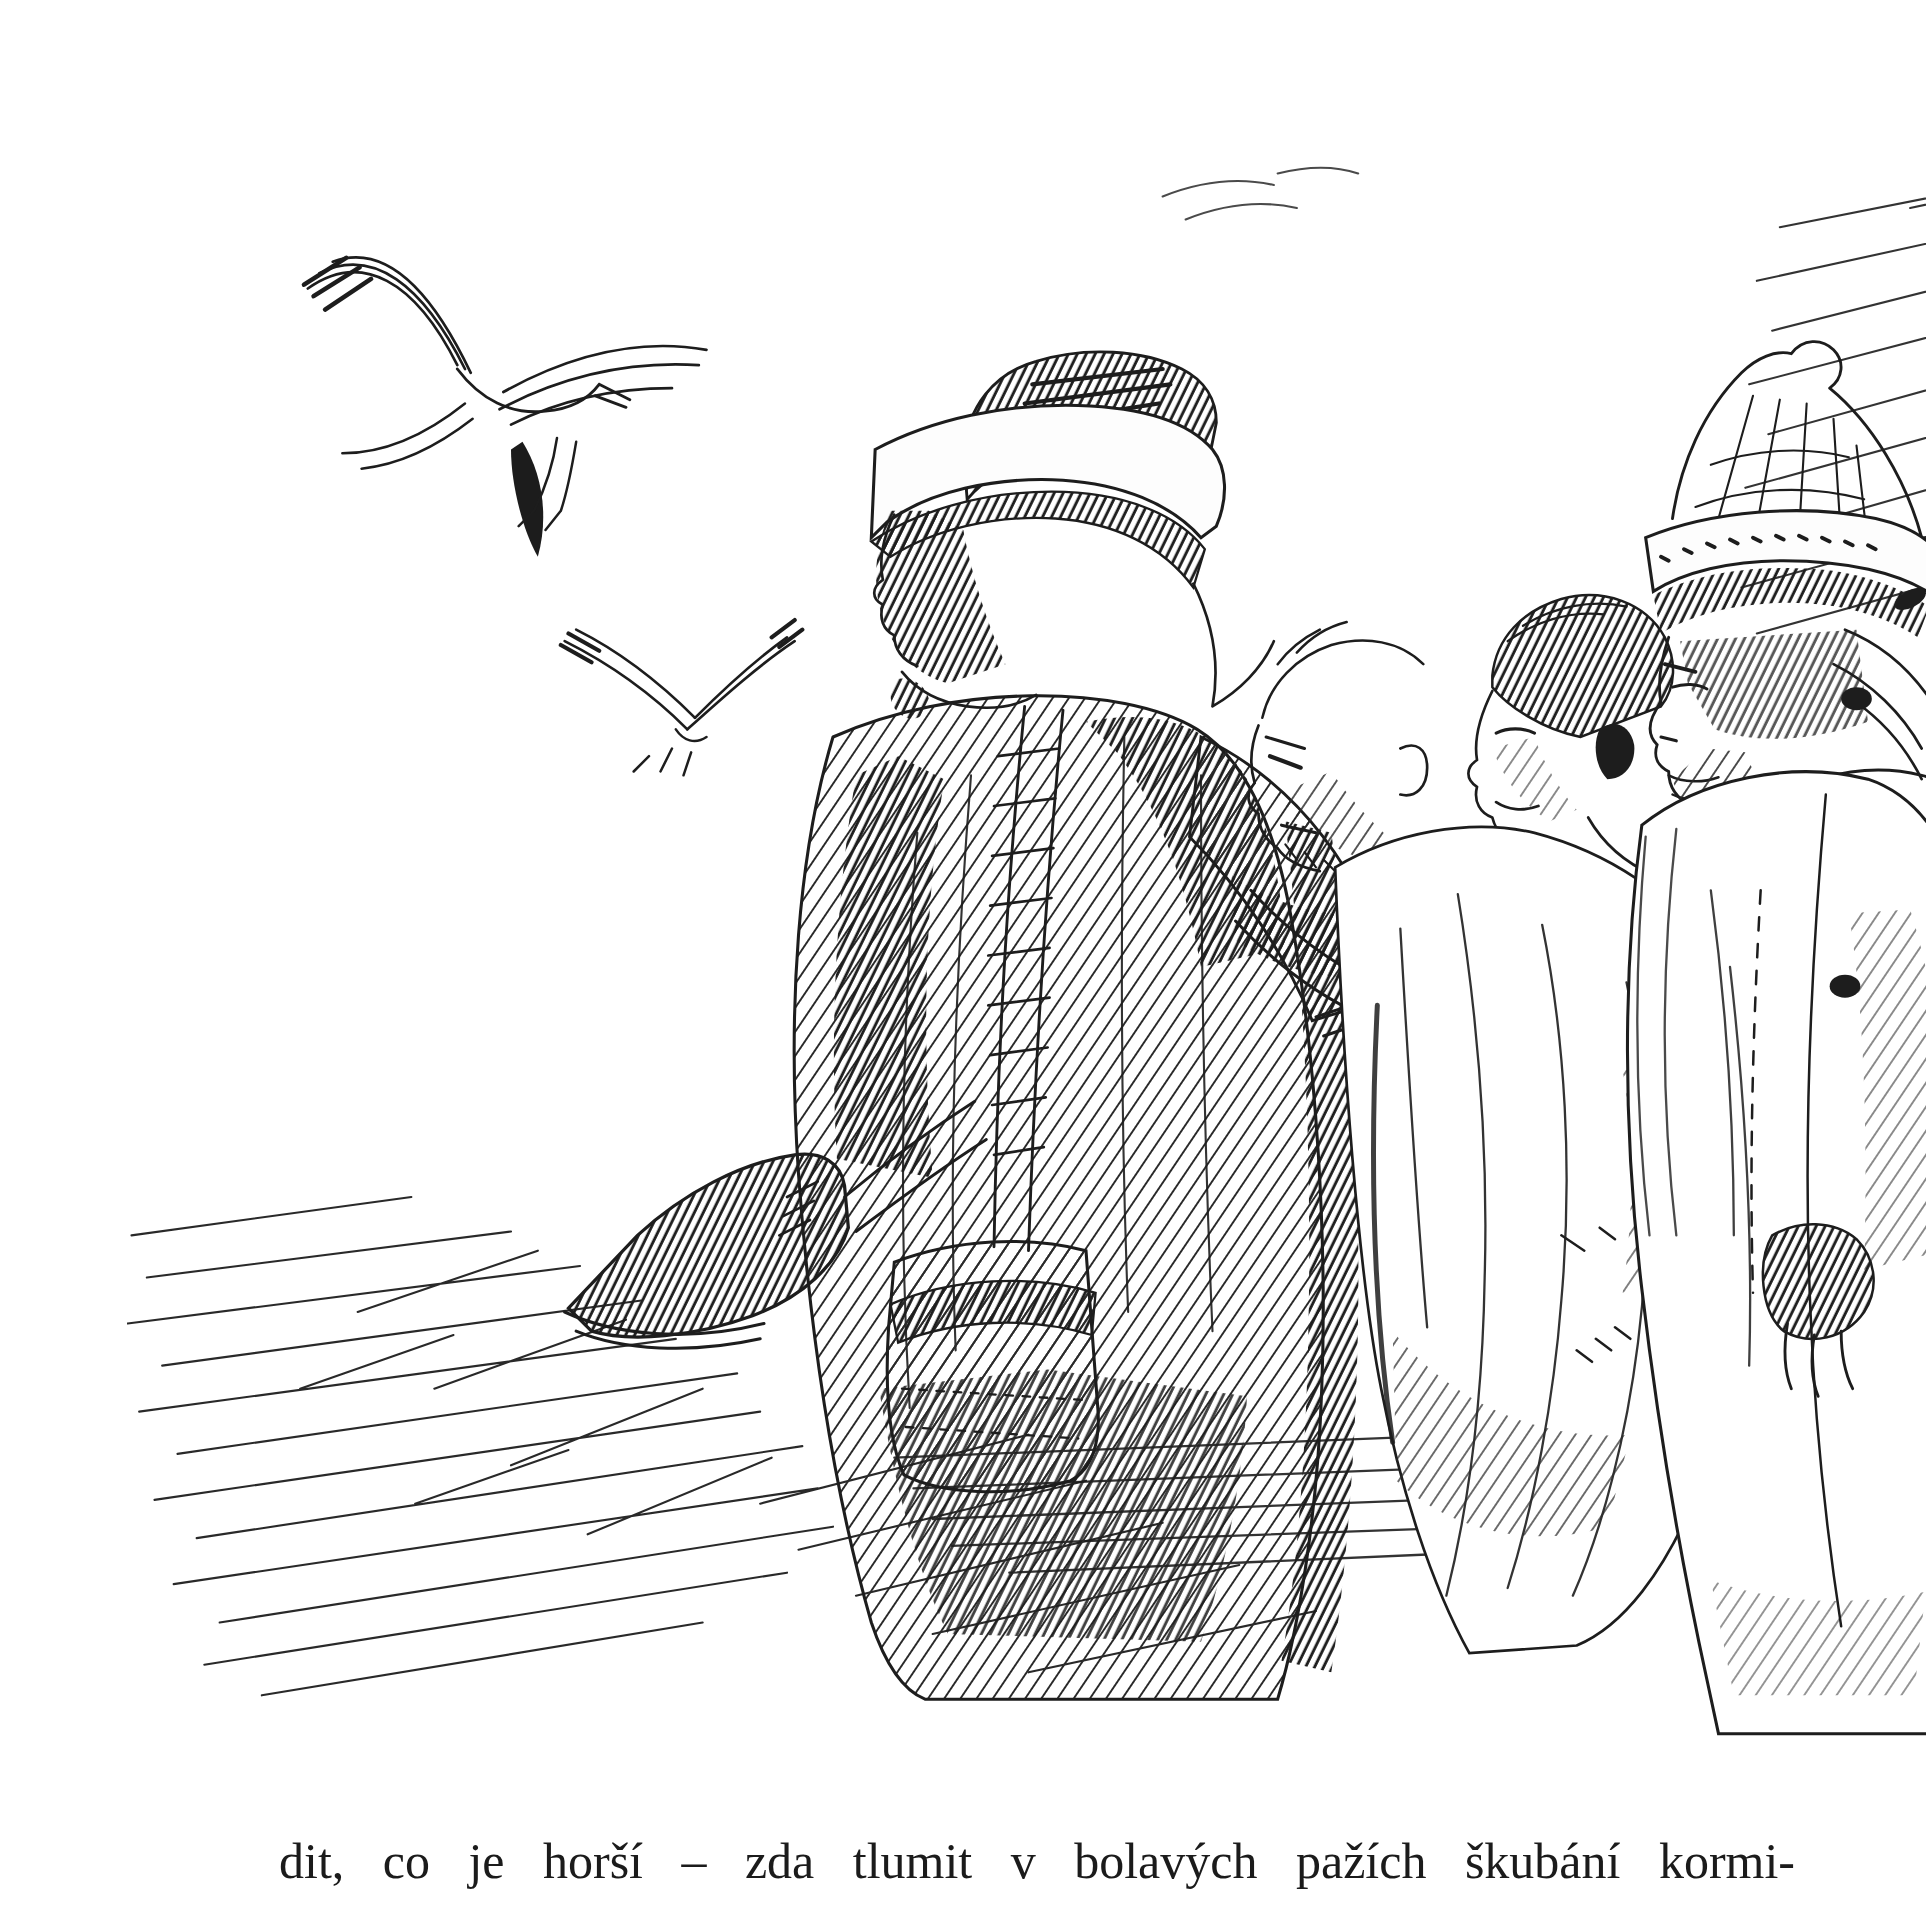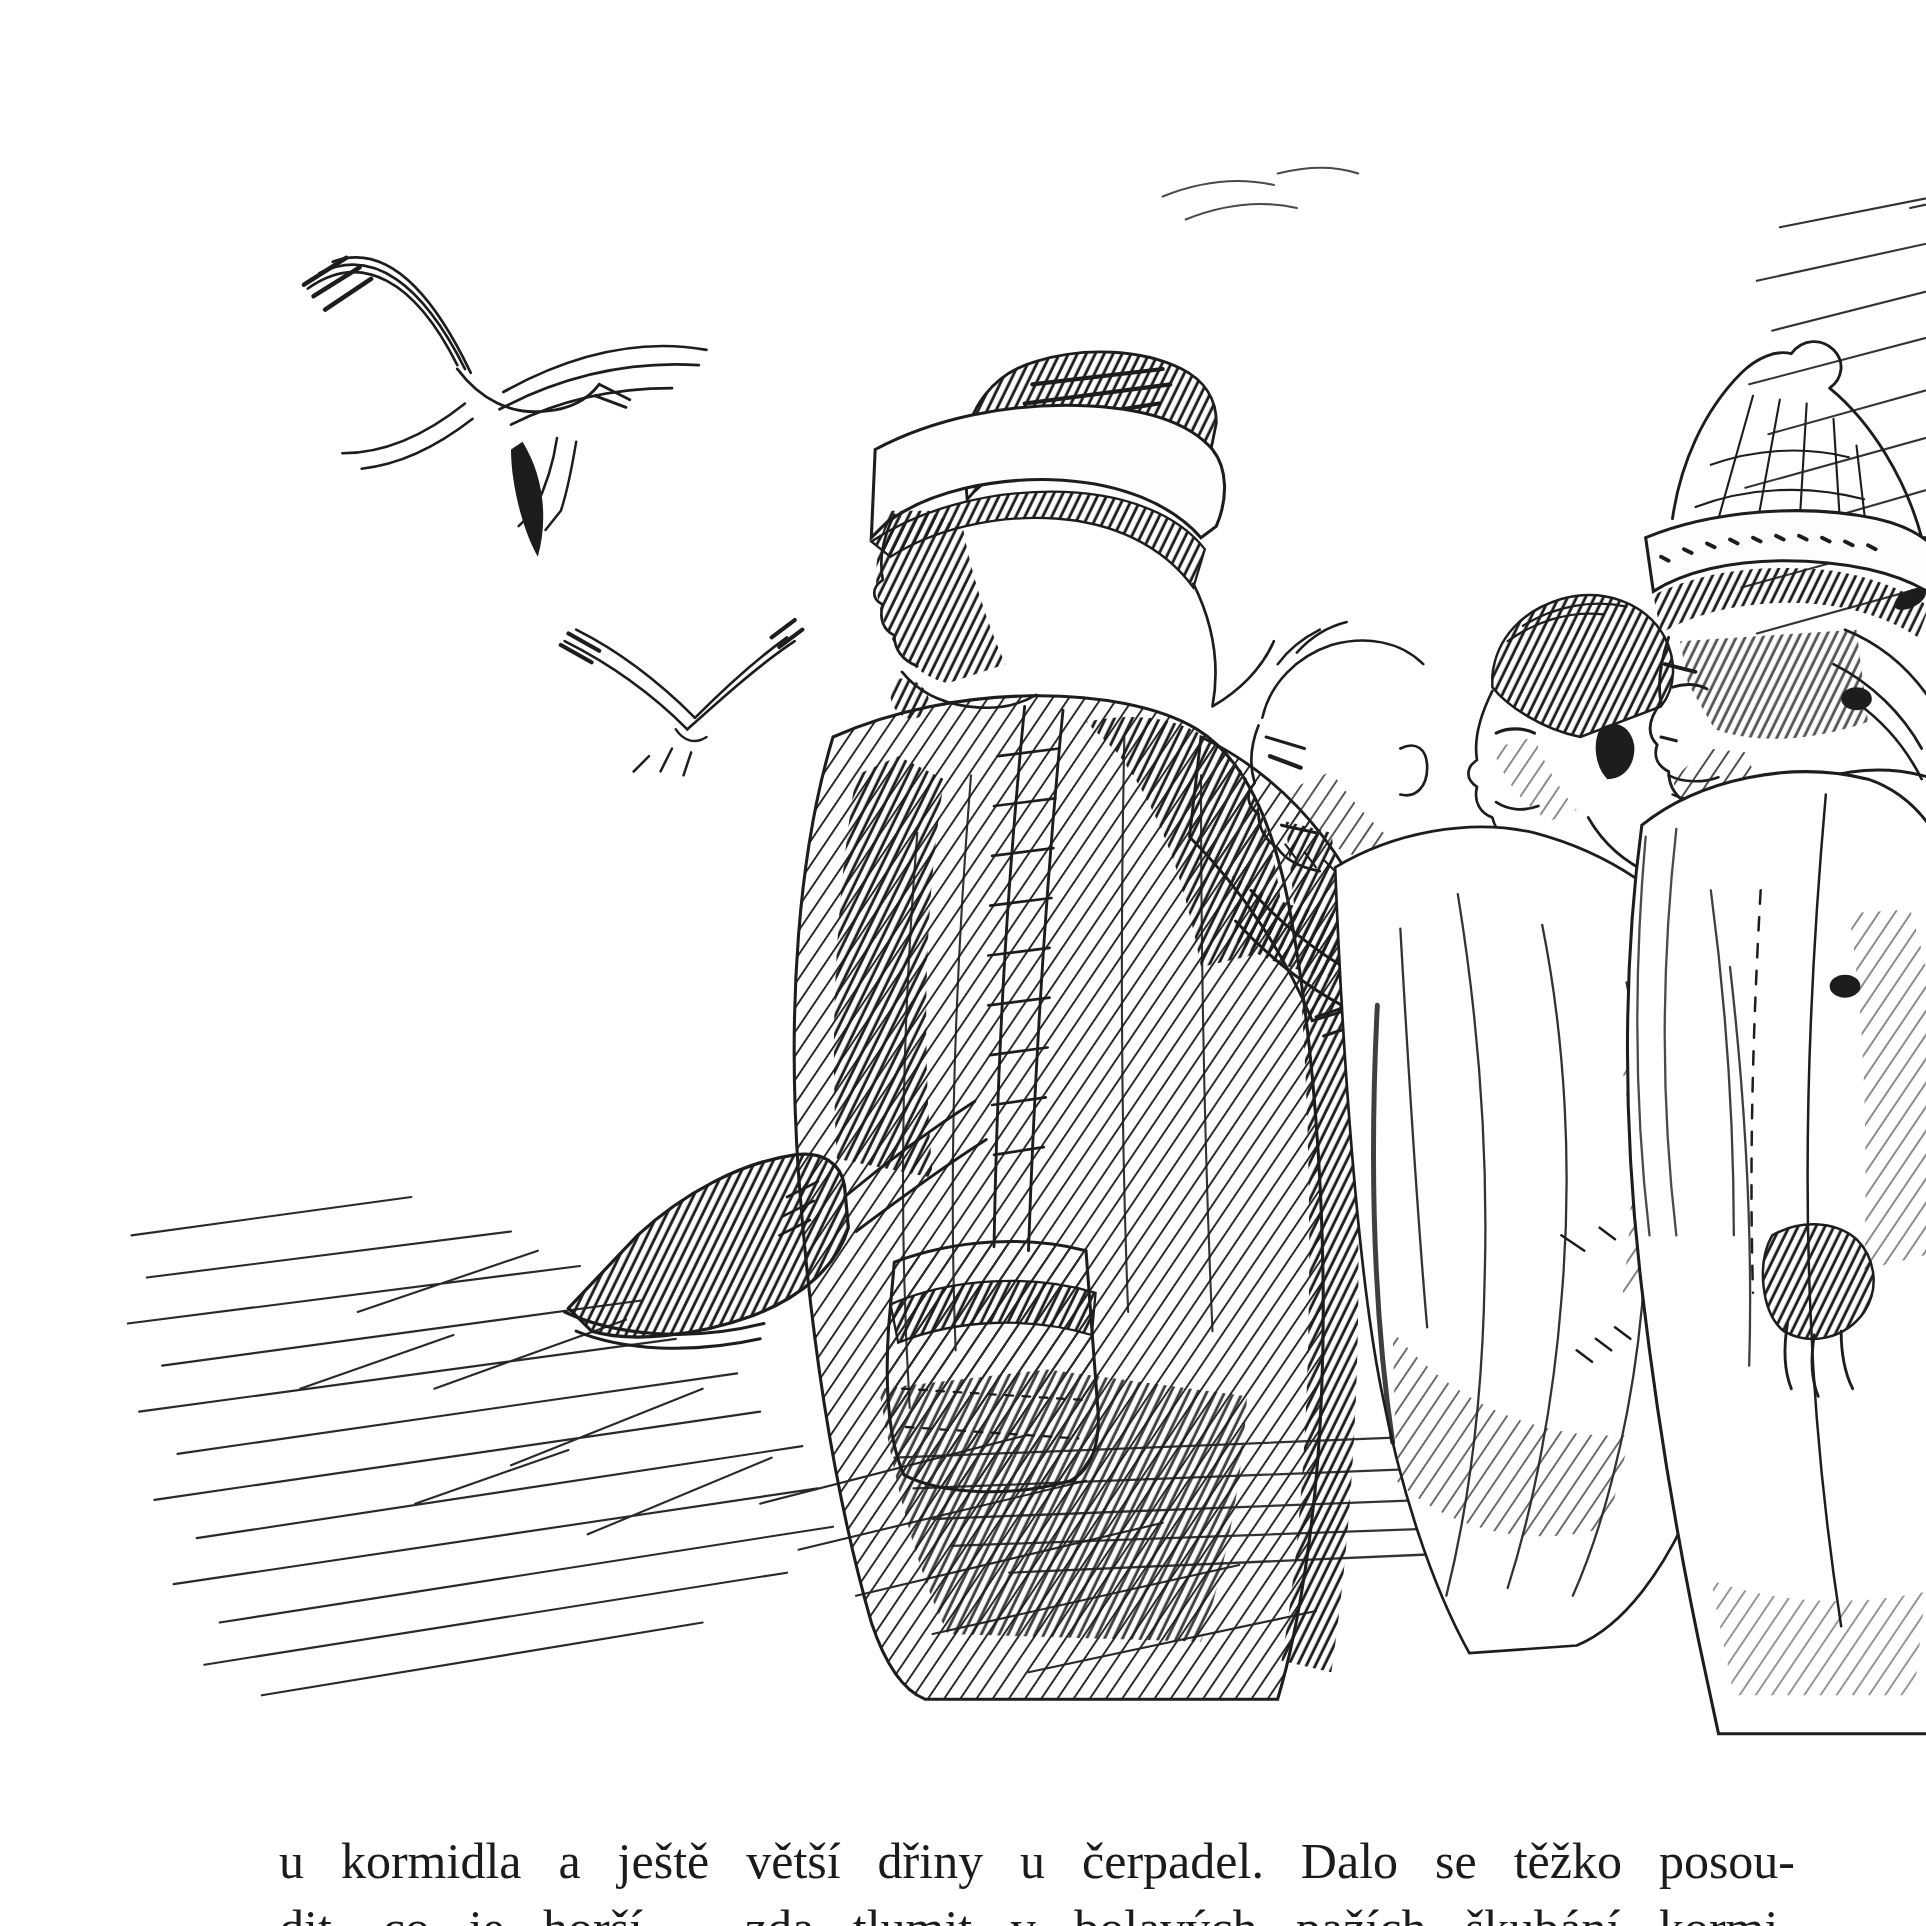--- a/index.html
+++ b/index.html
@@ -186,21 +186,20 @@
       <path class="ink" stroke-width="1.2" opacity=".8" d="M792,352 C786,420 786,492 794,560 M808,348 C800,420 800,492 808,560"></path>
       <path class="ink" stroke-width="1.2" opacity=".85" d="M836,420 C844,490 848,560 846,628 M826,380 C834,440 838,500 838,560"></path>
 
       <path d="M858,560 C872,552 890,552 902,562 C912,572 914,588 906,600 C896,614 878,618 864,610 C852,600 850,574 858,560 Z" fill="url(#hd)" stroke="#1d1d1d" stroke-width="1.3"></path>
       <path class="ink" stroke-width="1.5" d="M866,606 C864,618 864,630 868,640 M880,612 C878,624 878,634 882,644 M894,610 C894,622 896,632 900,640"></path>
     </g>
   </svg>
 
   <div class="text-block">
     <div>
-      <div class="line">u kormidla a ještě větší dřiny u čerpadel. Dalo se těžko posou-</div>
       <div class="line">dit, co je horší – zda tlumit v bolavých pažích škubání kormi-</div>
 
     </div>
 
   </div>
 
 </div>
 
 
 </body></html>

